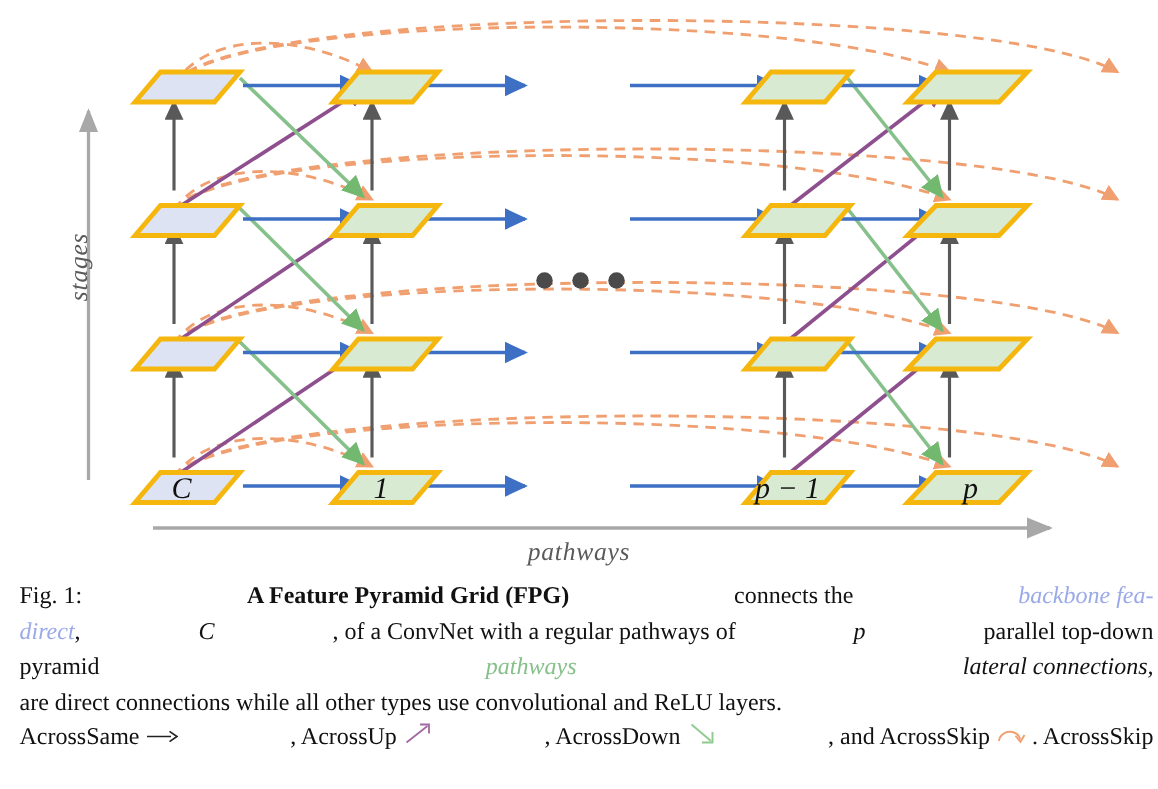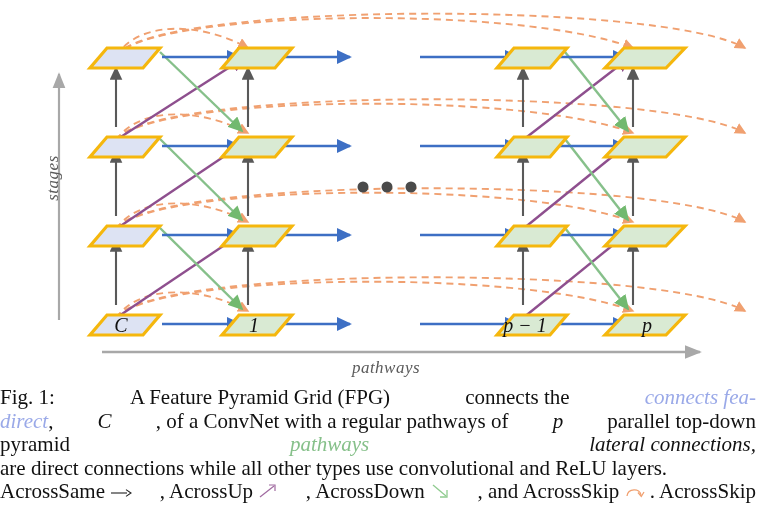--- a/index.html
+++ b/index.html
@@ -21,28 +21,28 @@
   }
   #stages-label{
     left:-2px;top:168px;width:110px;text-align:center;
     transform:rotate(-90deg);transform-origin:center center;
   }
   #pathways-label{
     left:0;top:358px;width:772px;text-align:center;
   }
 
   #caption{
-    position:absolute;left:0;top:386px;width:756px;
+    position:absolute;left:13px;top:386px;width:756px;
     font-family:"Liberation Serif", serif;
-    font-size:21px;
+    font-size:16px;
     line-height:23.5px;
     text-align:justify;
     color:#111;
   }
-  #caption .bold{font-weight:normal;}
+  #caption .bold{font-weight:bold;}
   #caption .it{font-style:italic;}
   #caption .backbone{color:#9aa9e8;font-style:italic;}
   #caption .pathways{color:#86c08a;font-style:italic;}
   #caption .mathit{font-style:italic;font-family:"Liberation Serif",serif;}
   .cap-line{white-space:nowrap;}
   .cap-line.justified{display:flex;justify-content:space-between;}
   .arrow-glyph{display:inline-block;vertical-align:middle;}
   .wm{
     position:absolute;left:330px;top:492px;width:440px;height:28px;
     color:#e9eef6;font-size:13px;font-family:"Liberation Sans",sans-serif;
@@ -204,21 +204,21 @@
 
   <div class="axis-label" id="stages-label">stages</div>
   <div class="axis-label" id="pathways-label">pathways</div>
 </div>
 
 <div id="caption">
   <div class="cap-line justified">
     <span>Fig. 1:</span>
     <span class="bold">A Feature Pyramid Grid (FPG)</span>
     <span>connects the</span>
-    <span class="backbone">connects fea-</span>
+    <span class="backbone">backbone fea-</span>
   </div>
   <div class="cap-line justified">
     <span><span class="backbone">direct</span><span>,</span></span>
     <span class="mathit">C</span>
     <span>, of a ConvNet with a regular pathways of</span>
     <span class="mathit">p</span>
     <span>parallel top-down</span>
   </div>
   <div class="cap-line justified">
     <span>pyramid</span>

